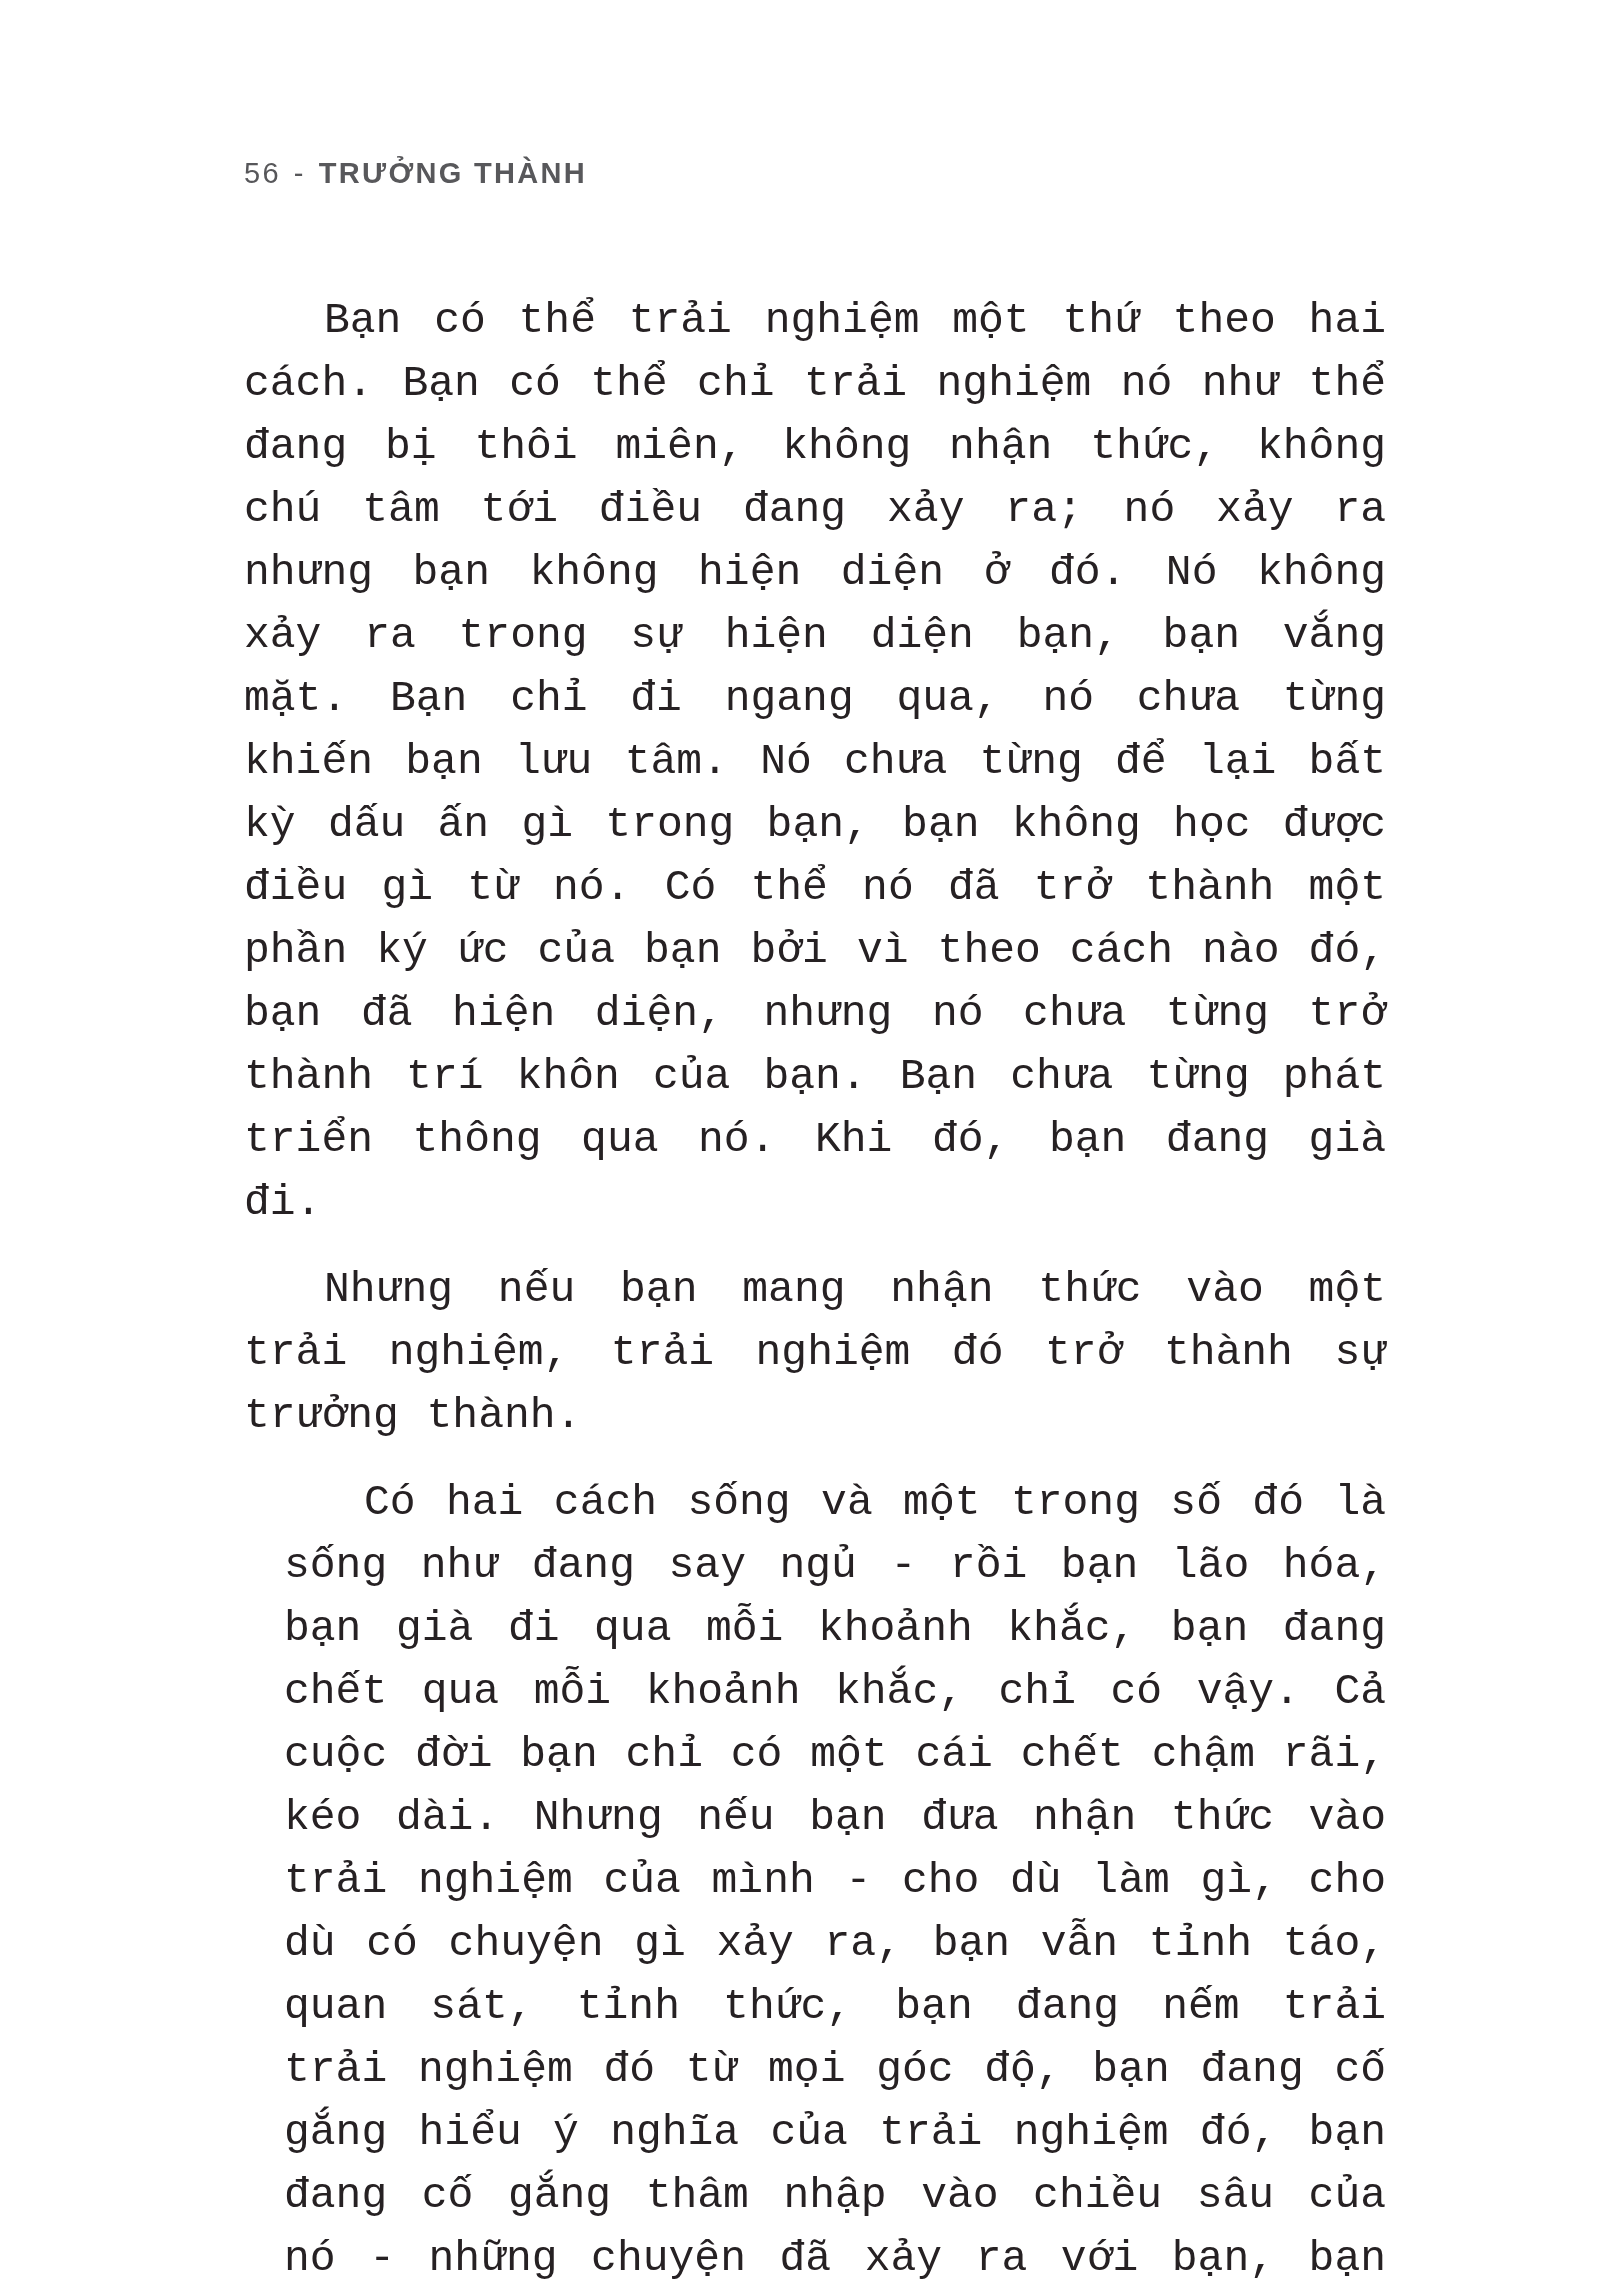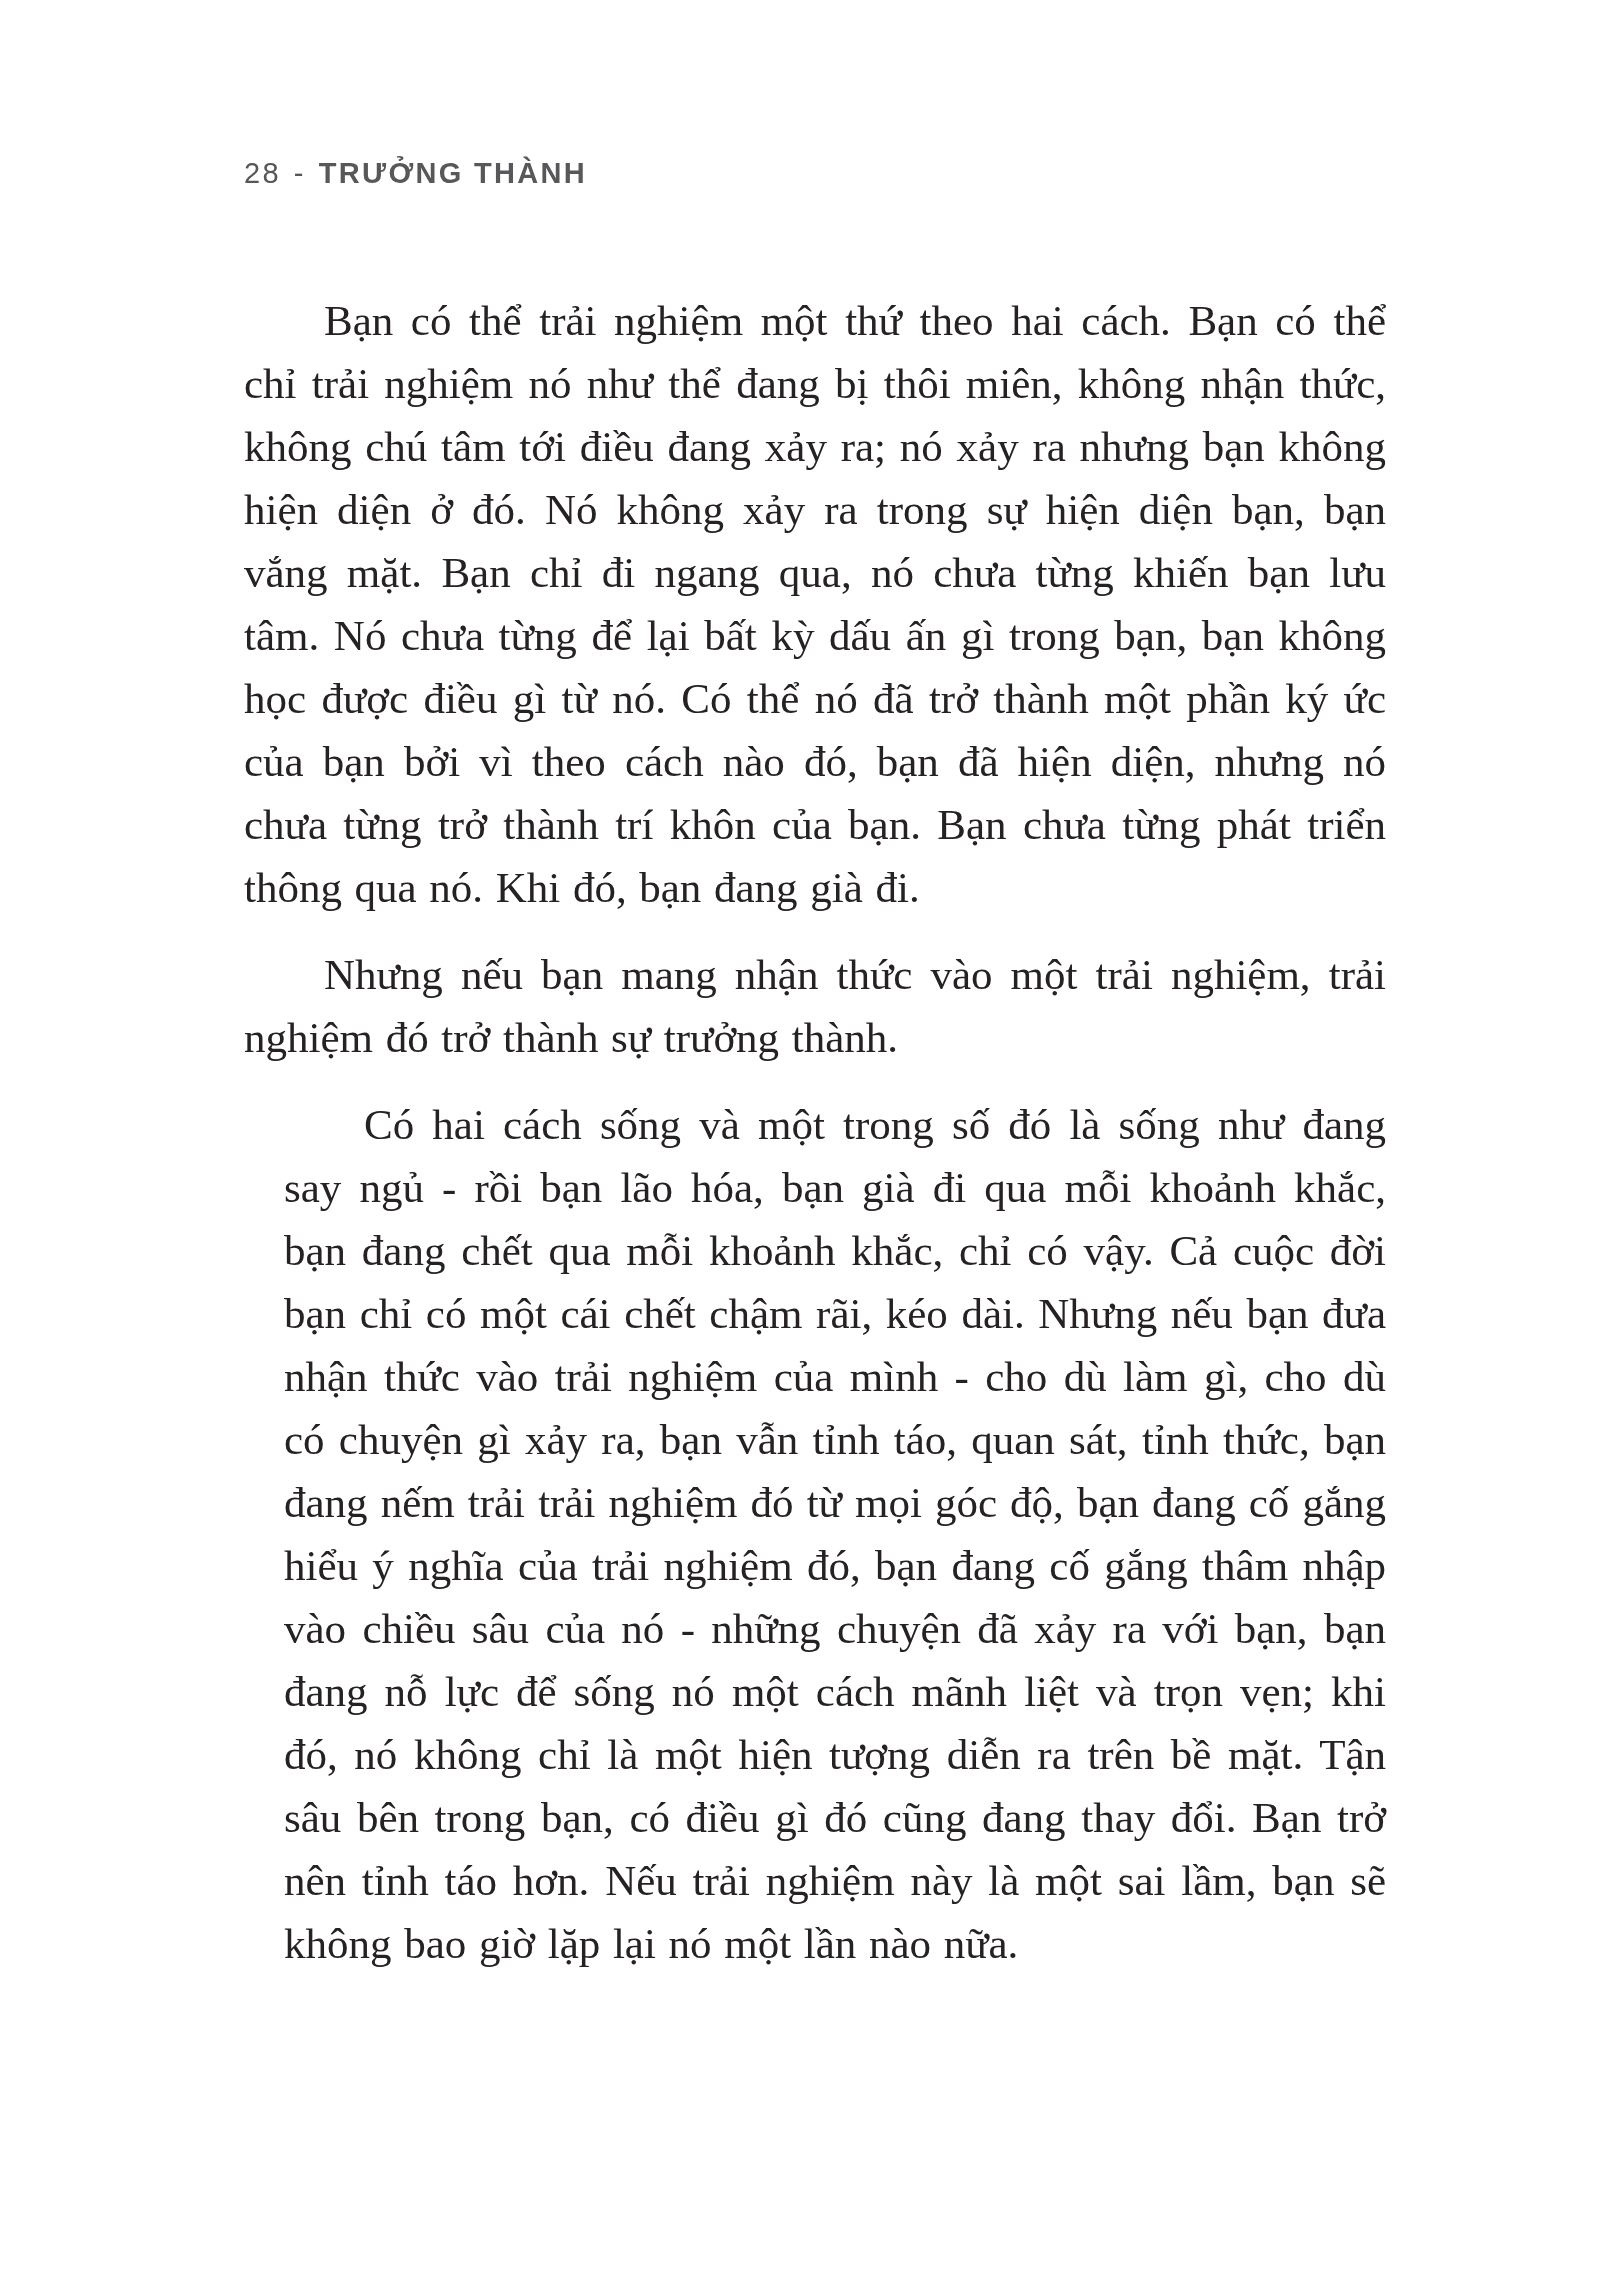--- a/index.html
+++ b/index.html
@@ -38,33 +38,34 @@
     font-size: 43px;
     line-height: 63px;
     color: #262123;
     text-align: justify;
     text-justify: inter-word;
   }
   .body-text p {
     margin: 0 0 24px 0;
     text-indent: 80px;
     word-spacing: 1.9px;
+    font-family: Liberation Mono, monospace;
   }
   .body-text p:last-child {
     margin-bottom: 0;
     margin-left: 40px;
   }
 </style>
 </head>
 <body>
 
 <div class="page">
 
   <div class="running-header">
-    <span>28</span><span class="sep">-</span><span class="title">TRƯỞNG THÀNH</span>
+    <span>56</span><span class="sep">-</span><span class="title">TRƯỞNG THÀNH</span>
   </div>
 
   <div class="body-text">
     <p>Bạn có thể trải nghiệm một thứ theo hai cách. Bạn có thể chỉ trải nghiệm nó như thể đang bị thôi miên, không nhận thức, không chú tâm tới điều đang xảy ra; nó xảy ra nhưng bạn không hiện diện ở đó. Nó không xảy ra trong sự hiện diện bạn, bạn vắng mặt. Bạn chỉ đi ngang qua, nó chưa từng khiến bạn lưu tâm. Nó chưa từng để lại bất kỳ dấu ấn gì trong bạn, bạn không học được điều gì từ nó. Có thể nó đã trở thành một phần ký ức của bạn bởi vì theo cách nào đó, bạn đã hiện diện, nhưng nó chưa từng trở thành trí khôn của bạn. Bạn chưa từng phát triển thông qua nó. Khi đó, bạn đang già đi.</p>
     <p>Nhưng nếu bạn mang nhận thức vào một trải nghiệm, trải nghiệm đó trở thành sự trưởng thành.</p>
     <p>Có hai cách sống và một trong số đó là sống như đang say ngủ - rồi bạn lão hóa, bạn già đi qua mỗi khoảnh khắc, bạn đang chết qua mỗi khoảnh khắc, chỉ có vậy. Cả cuộc đời bạn chỉ có một cái chết chậm rãi, kéo dài. Nhưng nếu bạn đưa nhận thức vào trải nghiệm của mình - cho dù làm gì, cho dù có chuyện gì xảy ra, bạn vẫn tỉnh táo, quan sát, tỉnh thức, bạn đang nếm trải trải nghiệm đó từ mọi góc độ, bạn đang cố gắng hiểu ý nghĩa của trải nghiệm đó, bạn đang cố gắng thâm nhập vào chiều sâu của nó - những chuyện đã xảy ra với bạn, bạn đang nỗ lực để sống nó một cách mãnh liệt và trọn vẹn; khi đó, nó không chỉ là một hiện tượng diễn ra trên bề mặt. Tận sâu bên trong bạn, có điều gì đó cũng đang thay đổi. Bạn trở nên tỉnh táo hơn. Nếu trải nghiệm này là một sai lầm, bạn sẽ không bao giờ lặp lại nó một lần nào nữa.</p>
   </div>
 
 </div>
 

